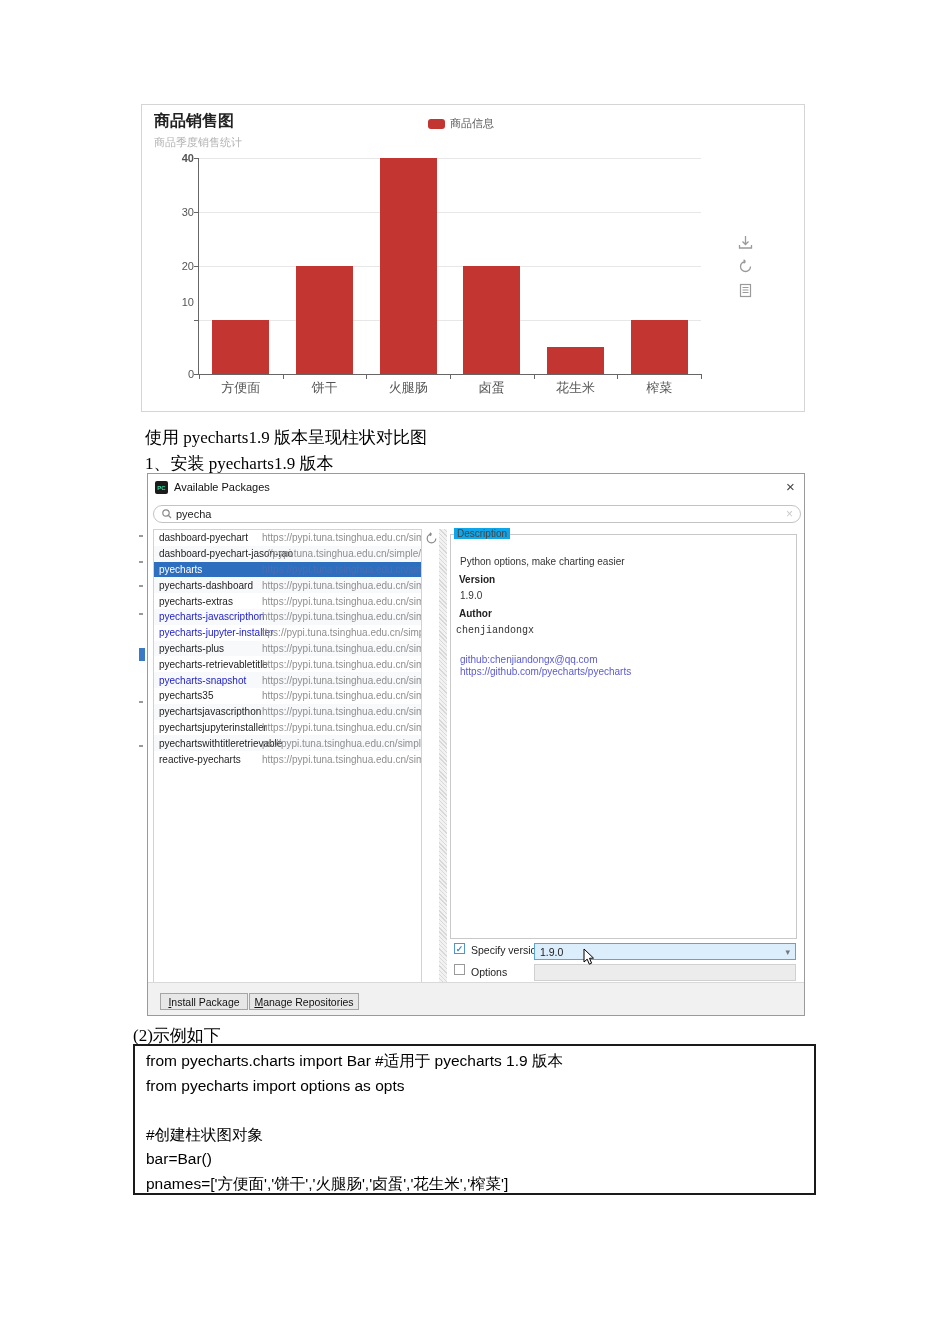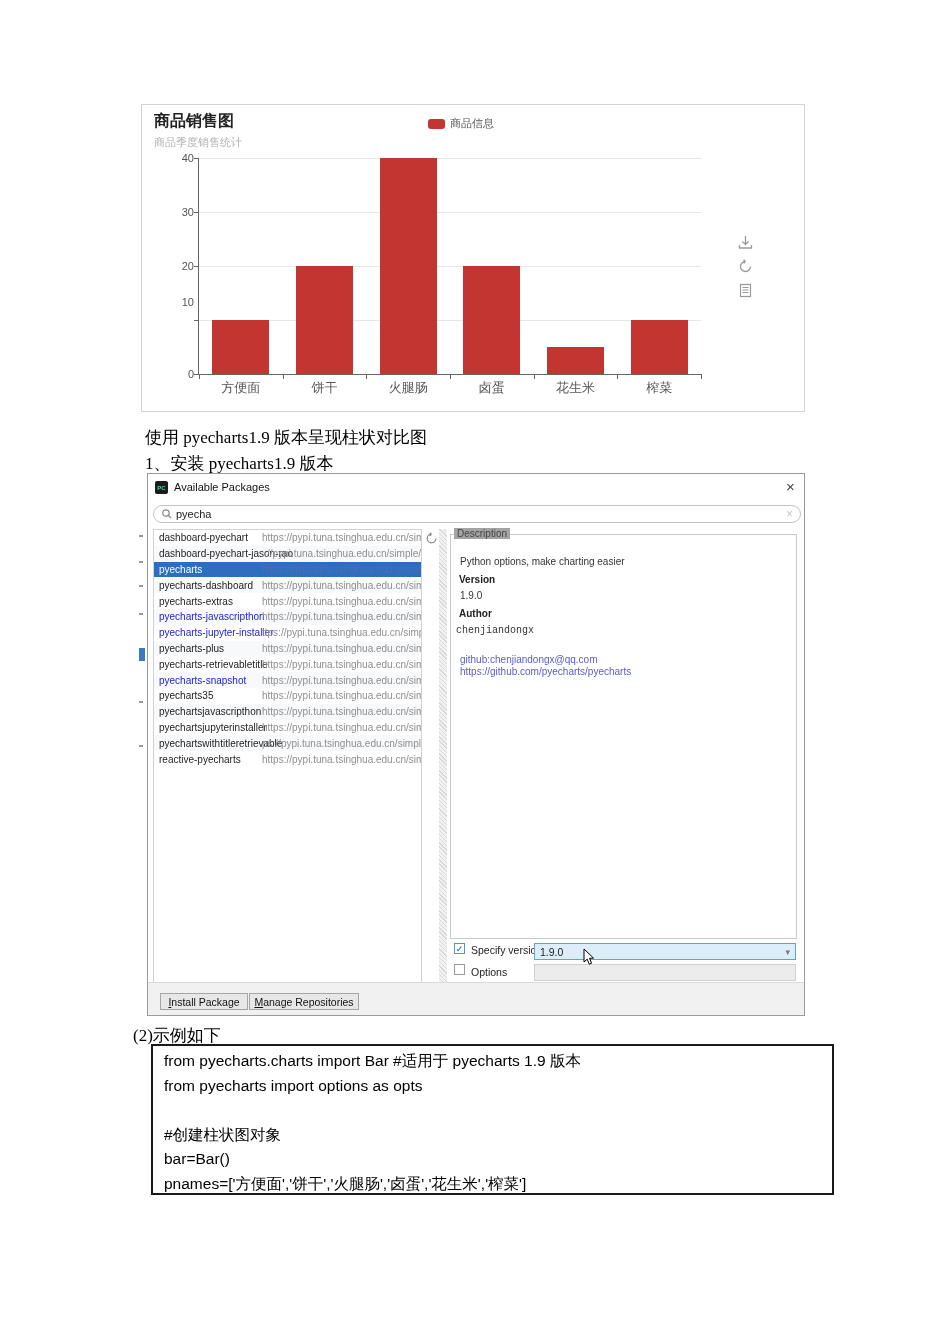--- a/index.html
+++ b/index.html
@@ -53,21 +53,21 @@
   .pkg-row.selected { background:#2d6fbe; }
   .pkg-name { font-size:10px; color:#1c1c1c; min-width:103px; }
   .pkg-row.selected .pkg-name { color:#fff; }
   .pkg-row.link .pkg-name { color:#2323cd; }
   .pkg-url { font-size:10px; color:#8f8f8f; }
   .pkg-row.selected .pkg-url { color:#4b6db3; }
   .list-refresh { left:277px; top:58px; width:13px; height:13px; color:#8a8a8a; cursor:pointer; }
   .splitter { left:291px; top:55px; width:8px; height:457px;
     background:repeating-linear-gradient(45deg,#f2f2f2 0 2px,#d8d8d8 2px 3px); cursor:col-resize; }
   .desc-box { left:302px; top:60px; width:347px; height:405px; border:1px solid #c9c9c9; background:#fff; }
-  .desc-label { left:306px; top:54px; background:#a3a3a3; padding:0 3px; font-size:10px; color:#444; }
+  .desc-label { left:306px; top:54px; background:#0ea5e9; padding:0 3px; font-size:10px; color:#444; }
   .desc-line { position:absolute; font-size:10px; color:#333; }
   .desc-bold { font-weight:bold; color:#222; }
   .desc-link { color:#5b5bd0; cursor:pointer; }
   .cb { position:absolute; width:11px; height:11px; border:1px solid #9a9a9a; background:#fff; cursor:pointer;
     font-size:9px; line-height:10px; text-align:center; }
   .cb.checked { border-color:#4f94d4; color:#3a87d0; font-weight:bold; }
   .cb-label { position:absolute; font-size:10.5px; color:#222; }
   .version-combo { left:386px; top:469px; width:262px; height:17px; background:#dcedfb;
     border:1px solid #58a6e0; display:flex; align-items:center; padding:0 5px; cursor:pointer; }
   .combo-value { font-size:10.5px; color:#222; flex:1; }
@@ -77,21 +77,21 @@
   .dlg-bottom { left:0px; top:508px; width:656px; height:33px; background:#f1f1f1;
     border-top:1px solid #d9d9d9; }
   .dlg-btn { position:absolute; top:10px; height:17px; background:#e7e7e7; border:1px solid #a5a5a5;
     font-size:10.5px; color:#111; display:flex; align-items:center; justify-content:center; cursor:pointer; }
   .dlg-btn span { display:block; }
   .dlg-btn span::first-letter { text-decoration:underline; }
   .cursor-arrow { left:583px; top:948px; width:13px; height:18px; z-index:50; }
 
   
   .code-box { left:133px; top:1044px; width:683px; height:151px; border:2px solid #1a1a1a;
-    background:#fff; padding:3px 0 0 11px;margin-left:18px; }
+    background:#fff; padding:3px 0 0 11px; }
   .code-line { font-size:15.5px; color:#000; line-height:24.5px; white-space:pre; }
 </style>
 </head>
 <body>
 
 <div class="abs chart-panel">
   <div class="abs chart-title">商品销售图</div>
   <div class="abs chart-subtitle">商品季度销售统计</div>
   <div class="abs legend-item">
     <span class="legend-marker" style="background: rgb(194, 53, 49);"></span>
@@ -106,21 +106,21 @@
       <div class="y-tick" style="top: 162px;"></div>
       <div class="y-label" style="top: 138px;">10</div>
       <div class="gridline" style="top: 108px;"></div>
       <div class="y-tick" style="top: 108px;"></div>
       <div class="y-label" style="top: 102px;">20</div>
       <div class="gridline" style="top: 54px;"></div>
       <div class="y-tick" style="top: 54px;"></div>
       <div class="y-label" style="top: 48px;">30</div>
       <div class="gridline" style="top: 0px;"></div>
       <div class="y-tick" style="top: 0px;"></div>
-      <div class="y-label" style="top: -6px;">40</div>
+      <div class="y-label" style="top: -6px; font-weight: bold;">40</div>
       <div class="bar" style="left: 13.3333px; width: 57px; height: 54px; background: rgb(194, 53, 49);"></div>
       <div class="x-label" style="left: -0.166667px; width: 84px;">方便面</div>
       <div class="x-tick" style="left: 83.6667px;"></div>
       <div class="bar" style="left: 97px; width: 57px; height: 108px; background: rgb(194, 53, 49);"></div>
       <div class="x-label" style="left: 83.5px; width: 84px;">饼干</div>
       <div class="x-tick" style="left: 167.333px;"></div>
       <div class="bar" style="left: 180.667px; width: 57px; height: 216px; background: rgb(194, 53, 49);"></div>
       <div class="x-label" style="left: 167.167px; width: 84px;">火腿肠</div>
       <div class="x-tick" style="left: 251px;"></div>
       <div class="bar" style="left: 264.333px; width: 57px; height: 108px; background: rgb(194, 53, 49);"></div>

